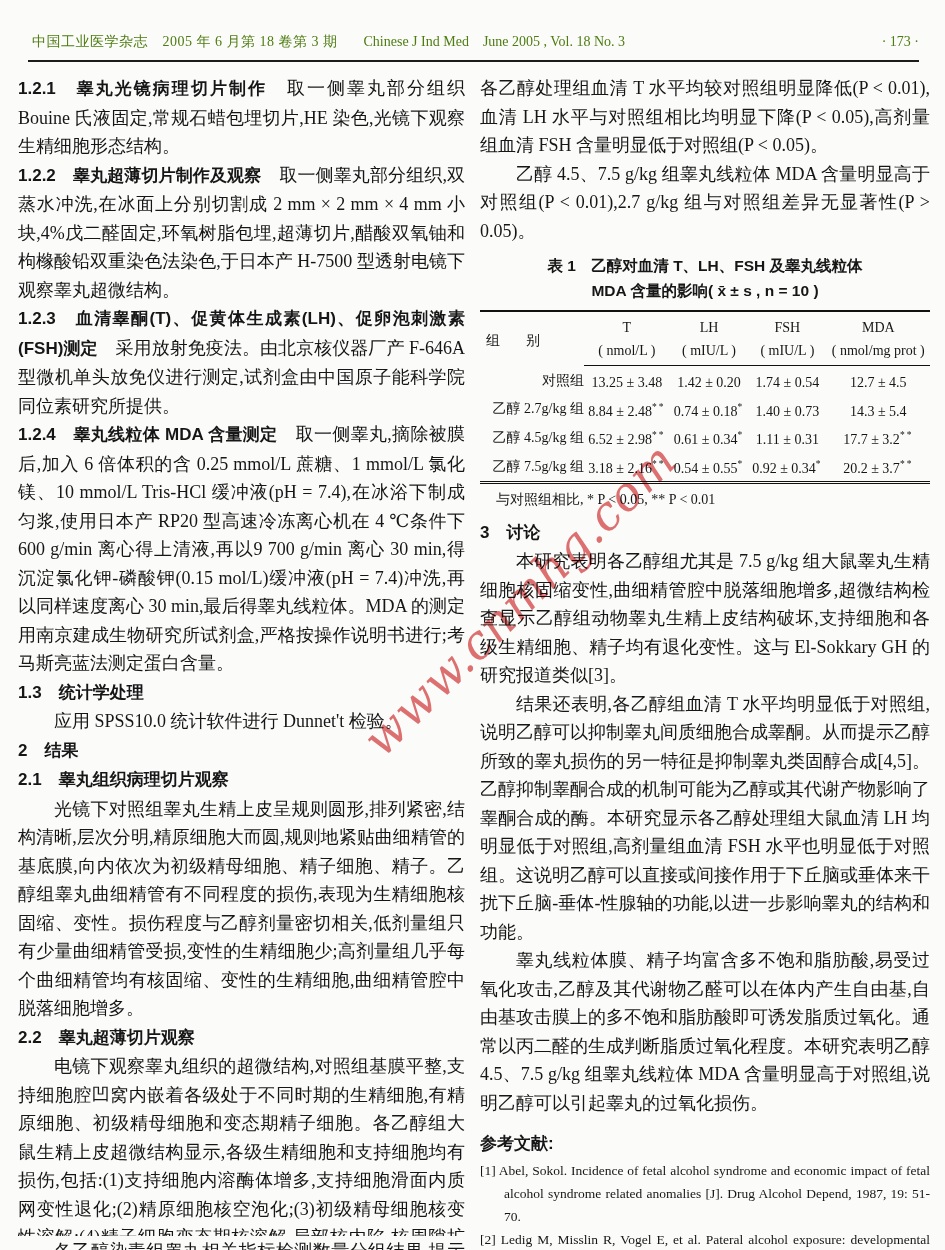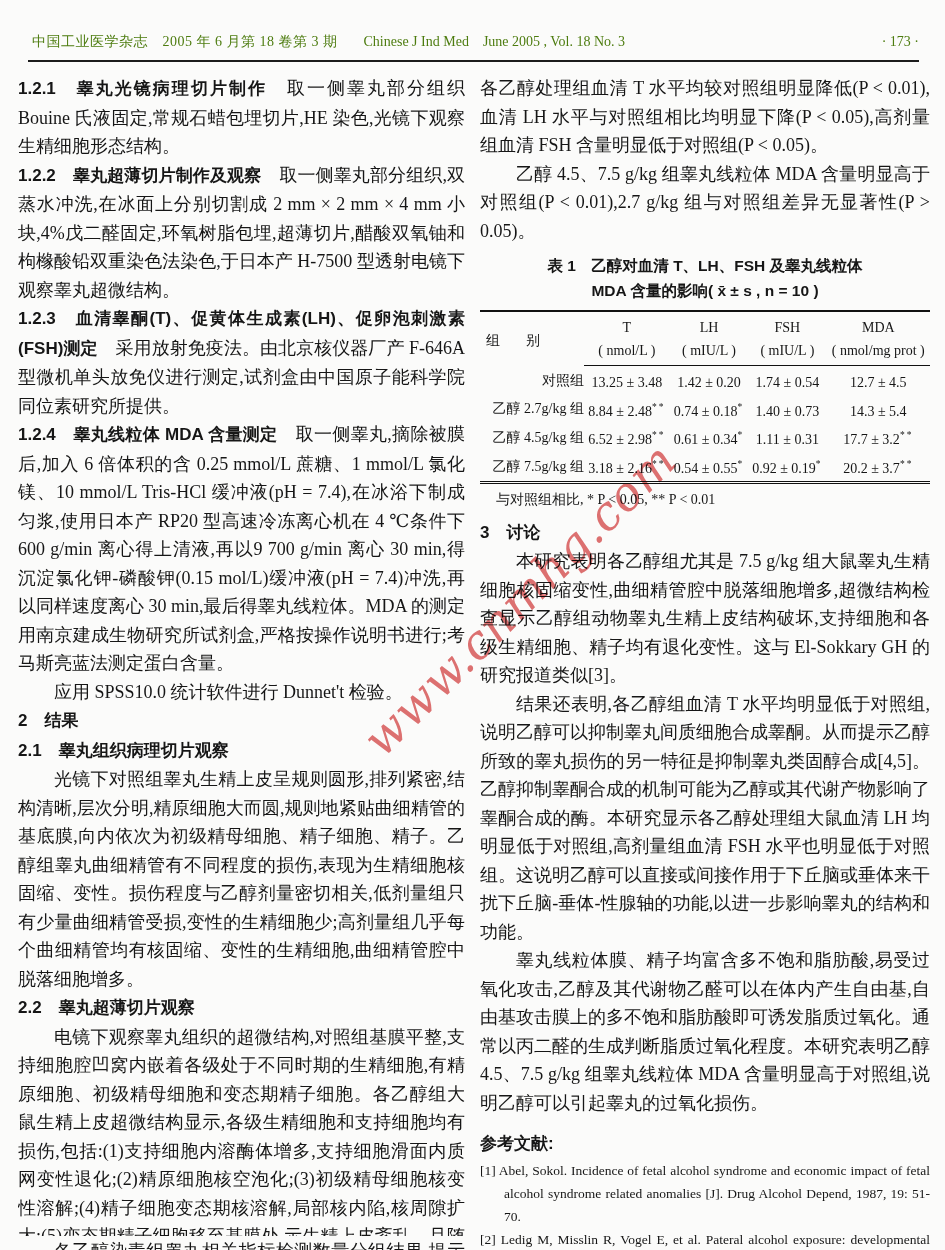--- a/index.html
+++ b/index.html
@@ -53,20 +53,21 @@
 </div>
 <div class="hrule"></div>
 
 <div class="watermark">www.cnmhg.com</div>
 
 <div class="col col-left">
   <p><span class="h">1.2.1　睾丸光镜病理切片制作</span><span>　取一侧睾丸部分组织 Bouine 氏液固定,常规石蜡包埋切片,HE 染色,光镜下观察生精细胞形态结构。</span></p>
   <p><span class="h">1.2.2　睾丸超薄切片制作及观察</span><span>　取一侧睾丸部分组织,双蒸水冲洗,在冰面上分别切割成 2 mm × 2 mm × 4 mm 小块,4%戊二醛固定,环氧树脂包埋,超薄切片,醋酸双氧铀和枸橼酸铅双重染色法染色,于日本产 H-7500 型透射电镜下观察睾丸超微结构。</span></p>
   <p><span class="h">1.2.3　血清睾酮(T)、促黄体生成素(LH)、促卵泡刺激素(FSH)测定</span><span>　采用放射免疫法。由北京核仪器厂产 F-646A 型微机单头放免仪进行测定,试剂盒由中国原子能科学院同位素研究所提供。</span></p>
   <p><span class="h">1.2.4　睾丸线粒体 MDA 含量测定</span><span>　取一侧睾丸,摘除被膜后,加入 6 倍体积的含 0.25 mmol/L 蔗糖、1 mmol/L 氯化镁、10 mmol/L Tris-HCl 缓冲液(pH = 7.4),在冰浴下制成匀浆,使用日本产 RP20 型高速冷冻离心机在 4 ℃条件下 600 g/min 离心得上清液,再以9 700 g/min 离心 30 min,得沉淀氯化钾-磷酸钾(0.15 mol/L)缓冲液(pH = 7.4)冲洗,再以同样速度离心 30 min,最后得睾丸线粒体。MDA 的测定用南京建成生物研究所试剂盒,严格按操作说明书进行;考马斯亮蓝法测定蛋白含量。</span></p>
+  <p><span class="h">1.3　统计学处理</span></p>
   <p class="ind">应用 SPSS10.0 统计软件进行 Dunnet't 检验。</p>
   <p><span class="h">2　结果</span></p>
   <p><span class="h">2.1　睾丸组织病理切片观察</span></p>
   <p class="ind">光镜下对照组睾丸生精上皮呈规则圆形,排列紧密,结构清晰,层次分明,精原细胞大而圆,规则地紧贴曲细精管的基底膜,向内依次为初级精母细胞、精子细胞、精子。乙醇组睾丸曲细精管有不同程度的损伤,表现为生精细胞核固缩、变性。损伤程度与乙醇剂量密切相关,低剂量组只有少量曲细精管受损,变性的生精细胞少;高剂量组几乎每个曲细精管均有核固缩、变性的生精细胞,曲细精管腔中脱落细胞增多。</p>
   <p><span class="h">2.2　睾丸超薄切片观察</span></p>
   <p class="ind">电镜下观察睾丸组织的超微结构,对照组基膜平整,支持细胞腔凹窝内嵌着各级处于不同时期的生精细胞,有精原细胞、初级精母细胞和变态期精子细胞。各乙醇组大鼠生精上皮超微结构显示,各级生精细胞和支持细胞均有损伤,包括:(1)支持细胞内溶酶体增多,支持细胞滑面内质网变性退化;(2)精原细胞核空泡化;(3)初级精母细胞核变性溶解;(4)精子细胞变态期核溶解,局部核内陷,核周隙扩大;(5)变态期精子细胞移至基膜处,示生精上皮紊乱。且随剂量加大,损伤加重。</p>
 
 </div>
 
 <div class="clipline">各乙醇染毒组睾丸相关指标检测数量分组结果,提示其生成素</div>
@@ -113,21 +114,21 @@
           <td class="lbl">乙醇 4.5g/kg 组</td>
           <td><span>6.52 ± 2.98</span><span class="sup">**</span></td>
           <td><span>0.61 ± 0.34</span><span class="sup">*</span></td>
           <td><span>1.11 ± 0.31</span><span class="sup"></span></td>
           <td><span>17.7 ± 3.2</span><span class="sup">**</span></td>
         </tr>
         <tr>
           <td class="lbl">乙醇 7.5g/kg 组</td>
           <td><span>3.18 ± 2.16</span><span class="sup">**</span></td>
           <td><span>0.54 ± 0.55</span><span class="sup">*</span></td>
-          <td><span>0.92 ± 0.19</span><span class="sup">*</span></td>
+          <td><span>0.92 ± 0.34</span><span class="sup">*</span></td>
           <td><span>20.2 ± 3.7</span><span class="sup">**</span></td>
         </tr>
       </tbody>
     </table>
     <p class="tnote">与对照组相比, * P &lt; 0.05, ** P &lt; 0.01</p>
   </div>
 
   <p><span class="h">3　讨论</span></p>
   <p class="ind">本研究表明各乙醇组尤其是 7.5 g/kg 组大鼠睾丸生精细胞核固缩变性,曲细精管腔中脱落细胞增多,超微结构检查显示乙醇组动物睾丸生精上皮结构破坏,支持细胞和各级生精细胞、精子均有退化变性。这与 El-Sokkary GH 的研究报道类似[3]。</p>
   <p class="ind">结果还表明,各乙醇组血清 T 水平均明显低于对照组,说明乙醇可以抑制睾丸间质细胞合成睾酮。从而提示乙醇所致的睾丸损伤的另一特征是抑制睾丸类固醇合成[4,5]。乙醇抑制睾酮合成的机制可能为乙醇或其代谢产物影响了睾酮合成的酶。本研究显示各乙醇处理组大鼠血清 LH 均明显低于对照组,高剂量组血清 FSH 水平也明显低于对照组。这说明乙醇可以直接或间接作用于下丘脑或垂体来干扰下丘脑-垂体-性腺轴的功能,以进一步影响睾丸的结构和功能。</p>

